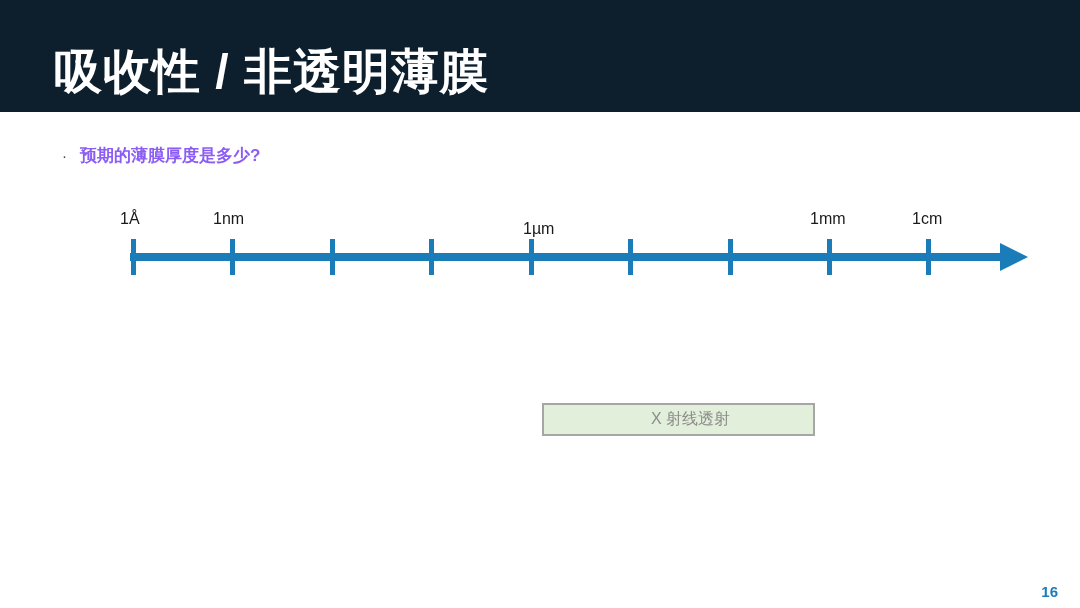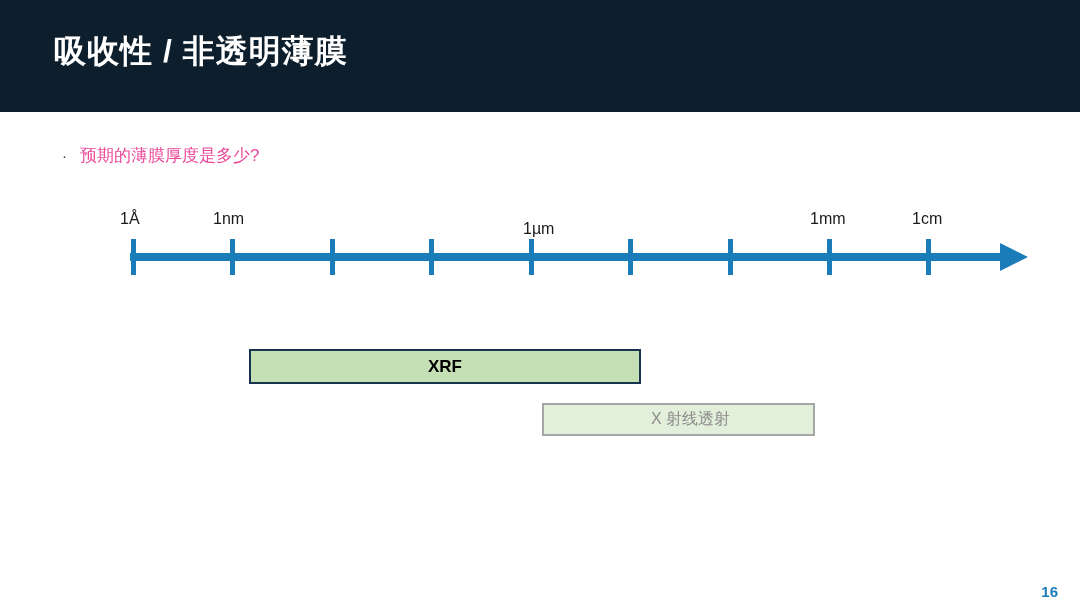--- a/index.html
+++ b/index.html
@@ -20,22 +20,22 @@
     position: absolute;
     left: 0;
     top: 0;
     width: 1080px;
     height: 112px;
     background: #0d1f2d;
   }
   .slide-title {
     position: absolute;
     left: 54px;
-    top: 30px;
-    font-size: 32px;
+    top: 40px;
+    font-size: 48px;
     font-weight: bold;
     color: #ffffff;
     letter-spacing: 1px;
     white-space: nowrap;
   }
 
   
   .slide-body {
     position: absolute;
     left: 0;
@@ -53,22 +53,23 @@
     align-items: baseline;
     gap: 13px;
   }
   .bullet-dot {
     font-size: 15px;
     color: #3b3b3b;
     line-height: 1;
   }
   .bullet-text {
     font-size: 17px;
-    color: #ec4899;
+    color: #8b5cf6;
     white-space: nowrap;
+    font-weight: bold;
   }
 
   
   .scale-area {
     position: absolute;
     left: 0;
     top: 0;
     width: 1080px;
     height: 496px;
     text-align: right;
@@ -176,23 +177,20 @@
     <div class="tick" style="left:827px;"></div>
     <div class="tick" style="left:926px;"></div>
 
     <div class="tick-label" style="left:120px;">1Å</div>
     <div class="tick-label" style="left:213px;">1nm</div>
     <div class="tick-label" style="left:523px;margin-top:10px;">1µm</div>
     <div class="tick-label" style="left:810px;">1mm</div>
     <div class="tick-label" style="left:912px;">1cm</div>
 
 
-    <div class="bar active" style="left:249px; top:237px; width:392px; height:35px;">
-      <span class="bar-label">XRF</span>
-    </div>
 
     <div class="bar muted" style="left:542px; top:291px; width:273px; height:33px;padding-left:24px;">
       <span class="bar-label">X 射线透射</span>
     </div>
 
 
   </div>
 </div>
 
 <div class="page-number">16</div>

